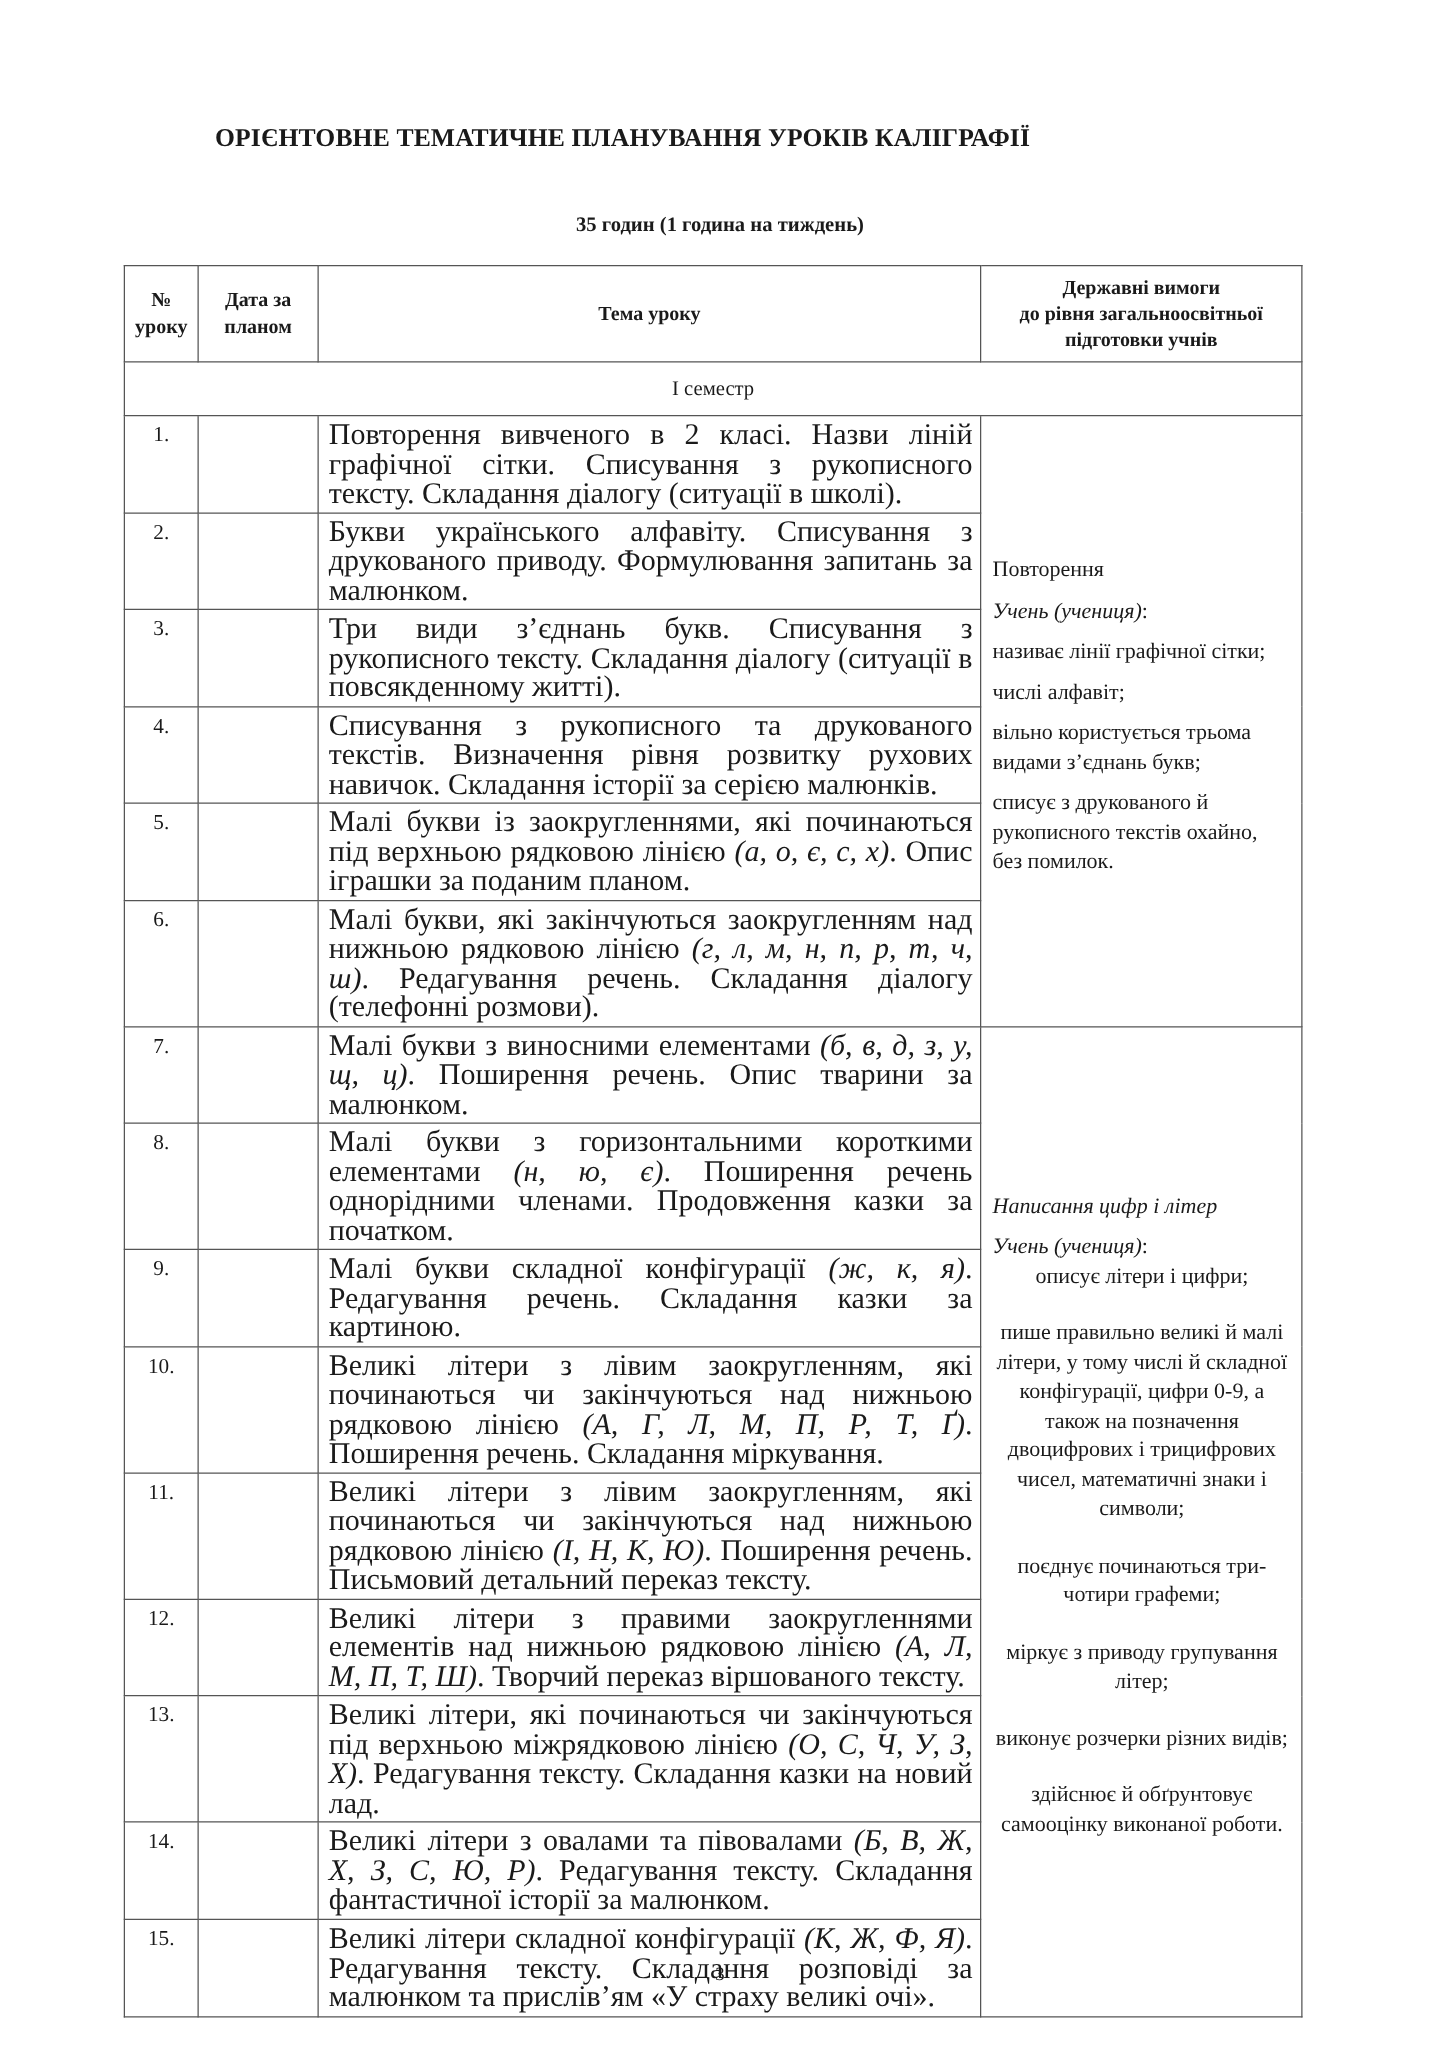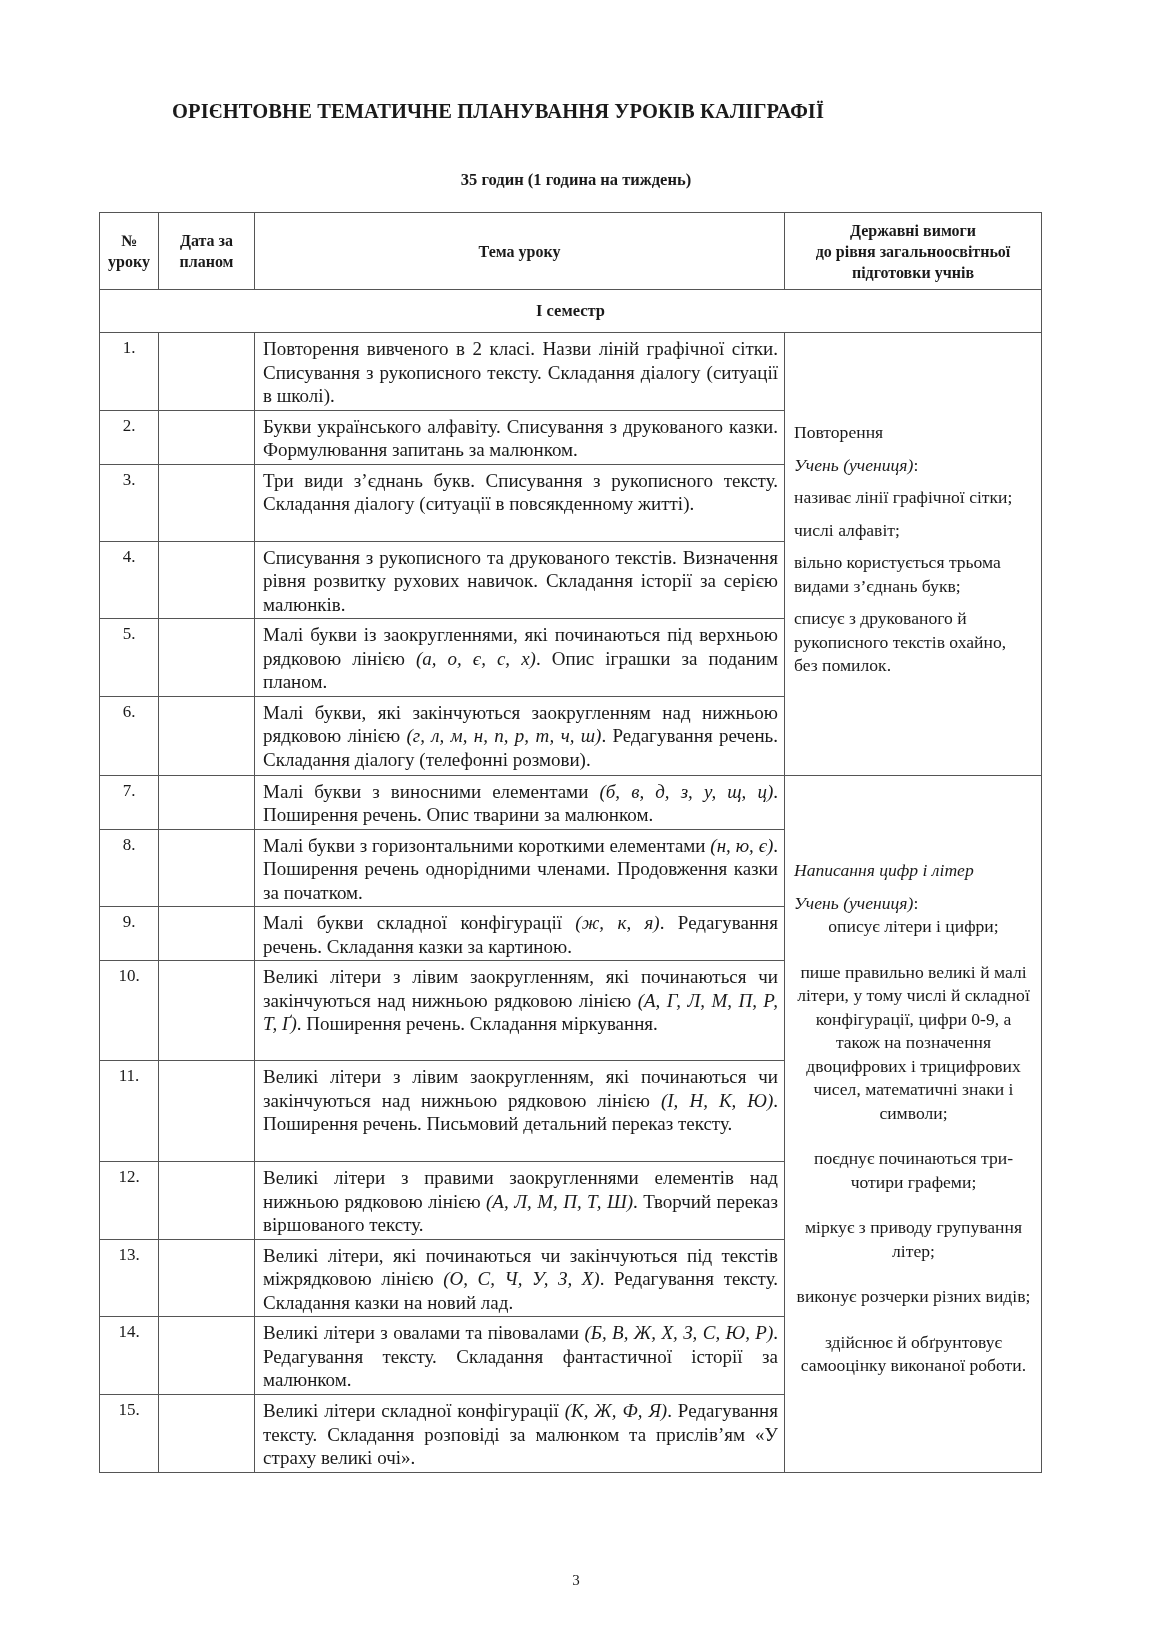--- a/index.html
+++ b/index.html
@@ -2,23 +2,23 @@
 <html><head>
 <meta charset="utf-8">
 <style>
   html, body { margin: 0; padding: 0; background: #ffffff; }
   body { width: 1152px; height: 1646px; position: relative; font-family: "Liberation Serif", "DejaVu Serif", serif; color: #1a1a1a; }
   .title { position: absolute; top: 100px; left: 0; width: 996px; text-align: center; font-weight: bold; font-size: 20.5px; letter-spacing: 0.1px; }
   .subtitle { position: absolute; top: 170px; left: 0; width: 1152px; text-align: center; font-weight: bold; font-size: 16.5px; }
   table.plan { position: absolute; top: 212px; left: 99px; width: 942px; border-collapse: collapse; table-layout: fixed; }
   table.plan td, table.plan th { border: 1.3px solid #555; padding: 0; vertical-align: top; }
   th { font-weight: bold; font-size: 16px; line-height: 21px; text-align: center; vertical-align: middle !important; }
-  .sem { text-align: center; vertical-align: middle !important; font-weight: bold; font-size: 16.5px; }
+  .sem { text-align: center; vertical-align: middle !important; font-weight: normal; font-size: 16.5px; }
   td.num { text-align: center; font-size: 17px; padding-top: 5px !important; }
-  td.topic { font-size: 19px; line-height: 23.5px; padding: 4px 6px 2px 8px !important; text-align: justify; text-align-last: left; }
+  td.topic { font-size: 24px; line-height: 23.5px; padding: 4px 6px 2px 8px !important; text-align: justify; text-align-last: left; }
   td.topic i { font-style: italic; }
   td.req { font-size: 17.6px; line-height: 23.5px; padding: 0 8px 0 9px !important; vertical-align: middle !important; }
   .req p { margin: 0 0 9px 0; }
   .req p.gap { margin-bottom: 22px; text-align: center; }
   .req .it { font-style: italic; margin-top: 12px; }
   .pageno { position: absolute; top: 1572px; left: 0; width: 1152px; text-align: center; font-size: 15px; }
 </style>
 </head>
 <body>
 
@@ -53,21 +53,21 @@
           <p style="margin-bottom:9px"><span class="it">Учень (учениця)</span>:</p>
           <p class="">називає лінії графічної сітки;</p>
           <p class="">числі алфавіт;</p>
           <p class="">вільно користується трьома видами з’єднань букв;</p>
           <p class="">списує з друкованого й рукописного текстів охайно, без помилок.</p>
         </td>
       </tr>
       <tr style="height: 53px;">
         <td class="num">2.</td>
         <td></td>
-        <td class="topic"><span>Букви українського алфавіту. Списування з друкова­ного казки. Формулювання запитань за малюнком.</span><i></i><span></span></td>
+        <td class="topic"><span>Букви українського алфавіту. Списування з друкова­ного приводу. Формулювання запитань за малюнком.</span><i></i><span></span></td>
       </tr>
       <tr style="height: 77px;">
         <td class="num">3.</td>
         <td></td>
         <td class="topic"><span>Три види з’єднань букв. Списування з рукописного тексту. Складання діалогу (ситуації в повсякденному житті).</span><i></i><span></span></td>
       </tr>
       <tr style="height: 76px;">
         <td class="num">4.</td>
         <td></td>
         <td class="topic"><span>Списування з рукописного та друкованого текстів. Ви­значення рівня розвитку рухових навичок. Складання історії за серією малюнків.</span><i></i><span></span></td>
@@ -118,21 +118,21 @@
         <td class="topic"><span>Великі літери з лівим заокругленням, які починають­ся чи закінчуються над нижньою рядковою лінією </span><i>(І, Н, К, Ю)</i><span>. Поширення речень. Письмовий детальний переказ тексту.</span></td>
       </tr>
       <tr style="height: 77px;">
         <td class="num">12.</td>
         <td></td>
         <td class="topic"><span>Великі літери з правими заокругленнями елементів над нижньою рядковою лінією </span><i>(А, Л, М, П, Т, Ш)</i><span>. Творчий переказ віршованого тексту.</span></td>
       </tr>
       <tr style="height: 76px;">
         <td class="num">13.</td>
         <td></td>
-        <td class="topic"><span>Великі літери, які починаються чи закінчуються під текстів міжрядковою лінією </span><i>(О, С, Ч, У, З, Х)</i><span>. Реда­гування тексту. Складання казки на новий лад.</span></td>
+        <td class="topic"><span>Великі літери, які починаються чи закінчуються під верхньою міжрядковою лінією </span><i>(О, С, Ч, У, З, Х)</i><span>. Реда­гування тексту. Складання казки на новий лад.</span></td>
       </tr>
       <tr style="height: 78px;">
         <td class="num">14.</td>
         <td></td>
         <td class="topic"><span>Великі літери з овалами та півовалами </span><i>(Б, В, Ж, Х, З, С, Ю, Р)</i><span>. Редагування тексту. Складання фантастичної історії за малюнком.</span></td>
       </tr>
       <tr style="height: 76px;">
         <td class="num">15.</td>
         <td></td>
         <td class="topic"><span>Великі літери складної конфігурації </span><i>(К, Ж, Ф, Я)</i><span>. Ре­дагування тексту. Складання розповіді за малюнком та прислів’ям  «У страху великі очі».</span></td>

